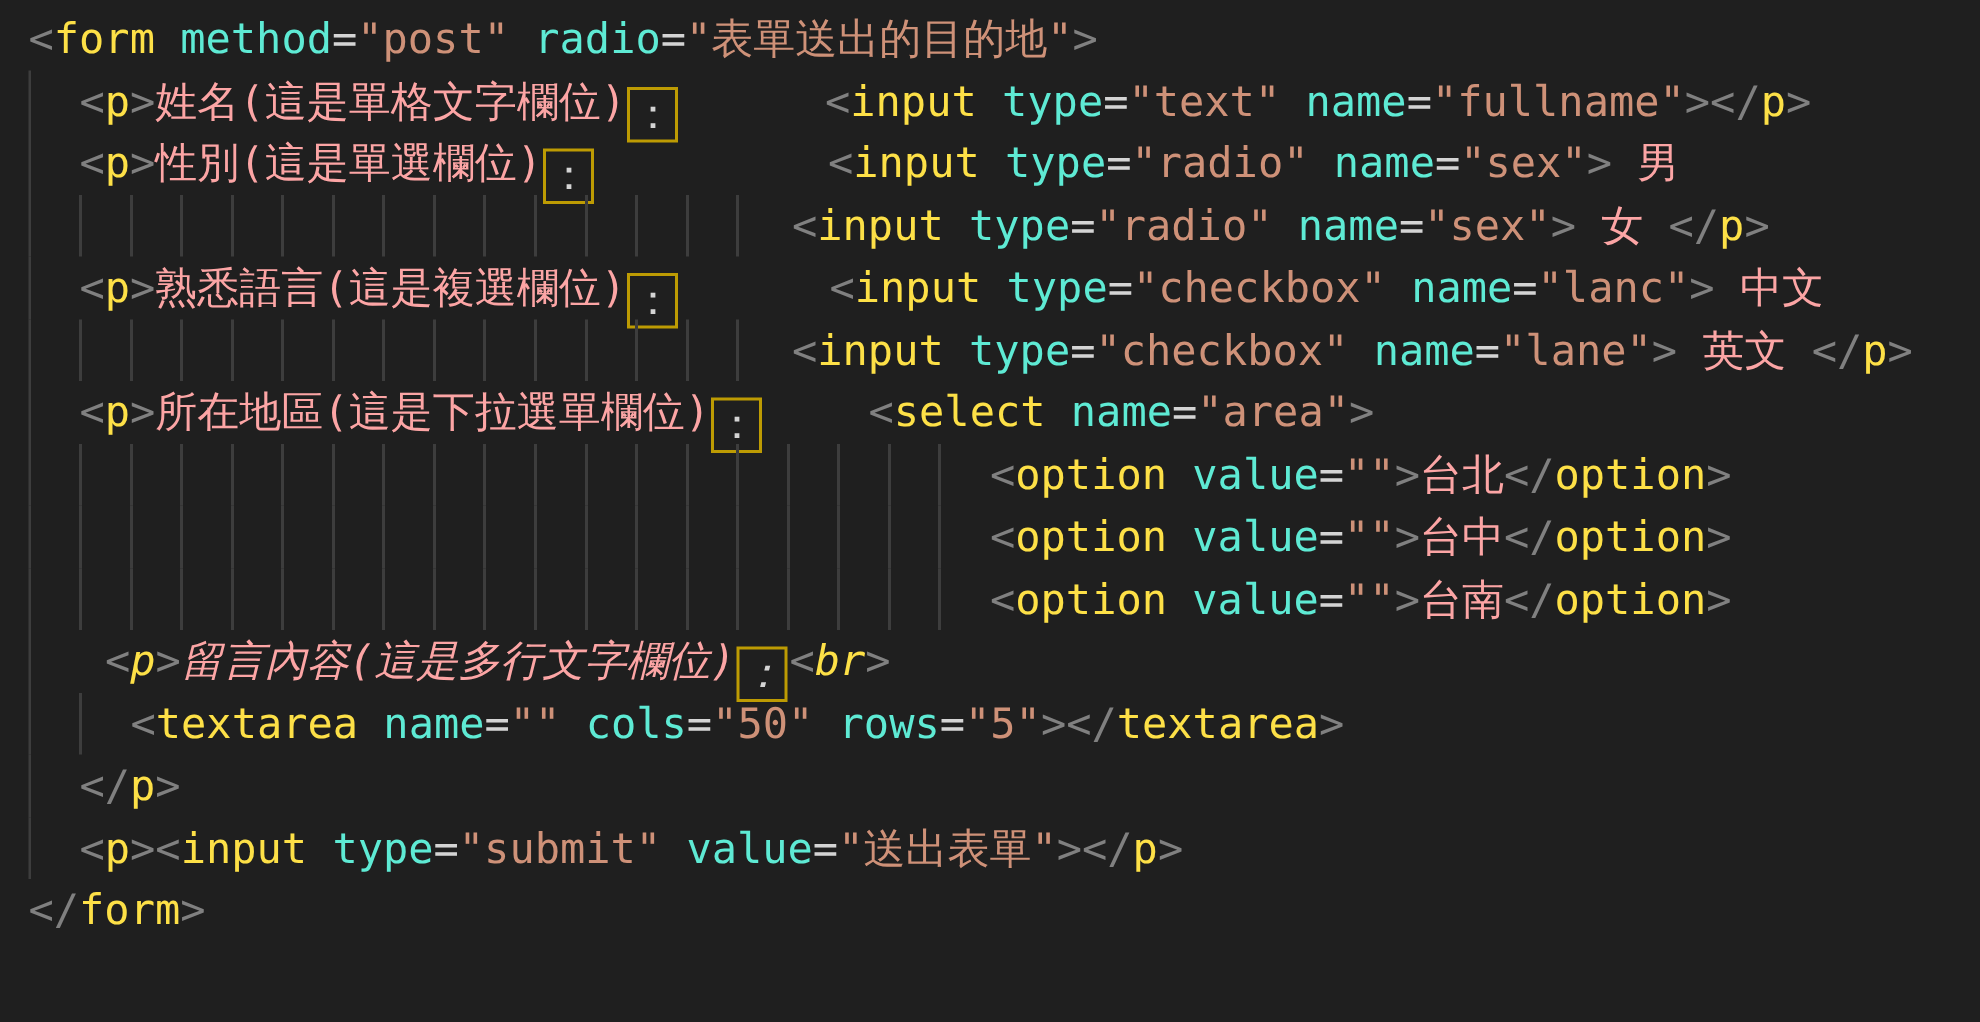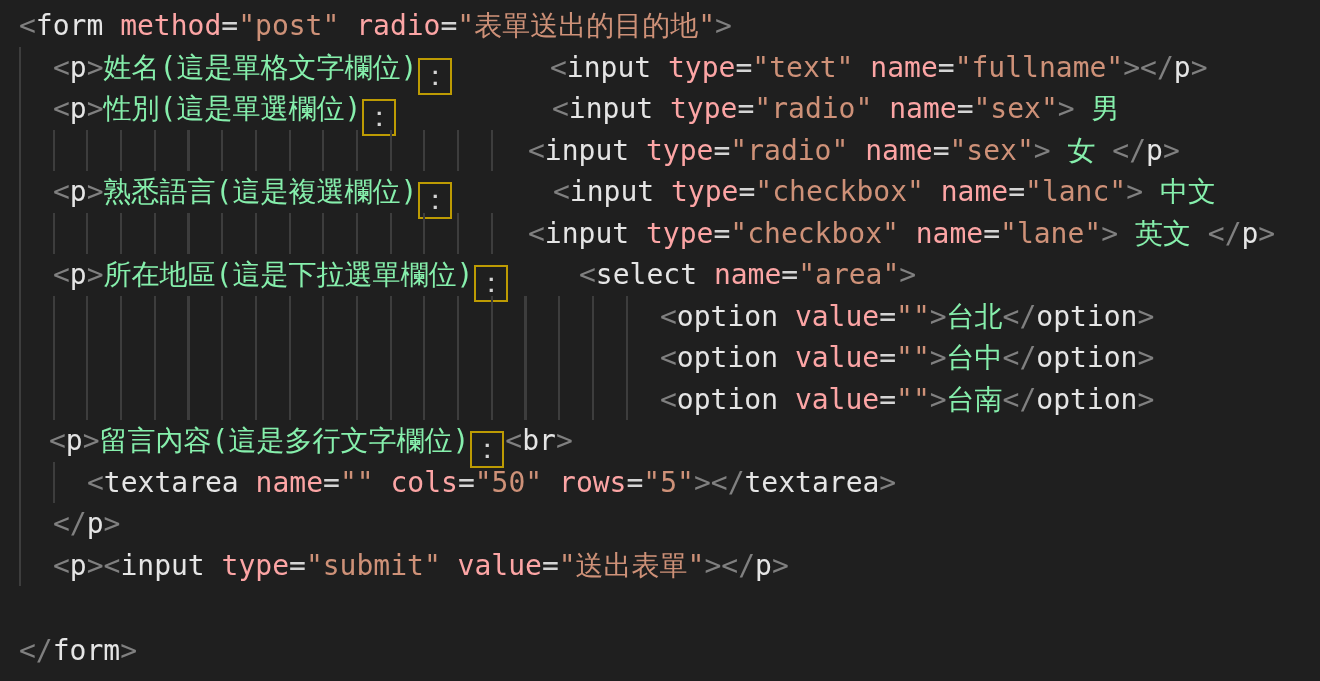--- a/index.html
+++ b/index.html
@@ -28,25 +28,25 @@
     top: 0;
     white-space: pre;
   }
   .guides {
     position: absolute;
     left: 19px; top: 0;
     height: 100%;
     background: repeating-linear-gradient(to right, #3d3d3d 0 2px, transparent 2px 33.7px);
   }
   .pn   { color: #808080; }
-  .tag  { color: #e5e5e5; }
-  .attr { color: #fca5a5; }
+  .tag  { color: #fde047; }
+  .attr { color: #5eead4; }
   .eq   { color: #d4d4d4; }
   .str  { color: #ce9178; }
-  .txt  { color: #86efac; text-align: right; }
+  .txt  { color: #fca5a5; text-align: right; }
   .colon {
     display: inline-block;
     box-sizing: border-box;
     width: 34px; height: 37px;
     line-height: 32px;
     border: 2px solid #bd9b03;
     text-align: center;
     vertical-align: -8px;
     color: #d4d4d4;
     margin: 0 1px;
@@ -60,19 +60,19 @@
       <div class="line"><span class="seg" style="left: 19px;"><span class="pn">&lt;</span><span class="tag">form</span><span class="txt"> </span><span class="attr">method</span><span class="eq">=</span><span class="str">"post"</span><span class="txt"> </span><span class="attr">radio</span><span class="eq">=</span><span class="str">"表單送出的目的地"</span><span class="pn">&gt;</span></span></div>
       <div class="line"><span class="guides" style="width: 2px;"></span><span class="seg" style="left: 53px;"><span class="pn">&lt;</span><span class="tag">p</span><span class="pn">&gt;</span><span class="txt">姓名(這是單格文字欄位)</span><span class="colon">：</span></span><span class="seg" style="left: 550px;"><span class="pn">&lt;</span><span class="tag">input</span><span class="txt"> </span><span class="attr">type</span><span class="eq">=</span><span class="str">"text"</span><span class="txt"> </span><span class="attr">name</span><span class="eq">=</span><span class="str">"fullname"</span><span class="pn">&gt;</span><span class="pn">&lt;/</span><span class="tag">p</span><span class="pn">&gt;</span></span></div>
       <div class="line"><span class="guides" style="width: 2px;"></span><span class="seg" style="left: 53px;"><span class="pn">&lt;</span><span class="tag">p</span><span class="pn">&gt;</span><span class="txt">性別(這是單選欄位)</span><span class="colon">：</span></span><span class="seg" style="left: 552px;"><span class="pn">&lt;</span><span class="tag">input</span><span class="txt"> </span><span class="attr">type</span><span class="eq">=</span><span class="str">"radio"</span><span class="txt"> </span><span class="attr">name</span><span class="eq">=</span><span class="str">"sex"</span><span class="pn">&gt;</span><span class="txt"> 男</span></span></div>
       <div class="line"><span class="guides" style="width: 495px;"></span><span class="seg" style="left: 528px;"><span class="pn">&lt;</span><span class="tag">input</span><span class="txt"> </span><span class="attr">type</span><span class="eq">=</span><span class="str">"radio"</span><span class="txt"> </span><span class="attr">name</span><span class="eq">=</span><span class="str">"sex"</span><span class="pn">&gt;</span><span class="txt"> 女 </span><span class="pn">&lt;/</span><span class="tag">p</span><span class="pn">&gt;</span></span></div>
       <div class="line"><span class="guides" style="width: 2px;"></span><span class="seg" style="left: 53px;"><span class="pn">&lt;</span><span class="tag">p</span><span class="pn">&gt;</span><span class="txt">熟悉語言(這是複選欄位)</span><span class="colon">：</span></span><span class="seg" style="left: 553px;"><span class="pn">&lt;</span><span class="tag">input</span><span class="txt"> </span><span class="attr">type</span><span class="eq">=</span><span class="str">"checkbox"</span><span class="txt"> </span><span class="attr">name</span><span class="eq">=</span><span class="str">"lanc"</span><span class="pn">&gt;</span><span class="txt"> 中文</span></span></div>
       <div class="line"><span class="guides" style="width: 495px;"></span><span class="seg" style="left: 528px;"><span class="pn">&lt;</span><span class="tag">input</span><span class="txt"> </span><span class="attr">type</span><span class="eq">=</span><span class="str">"checkbox"</span><span class="txt"> </span><span class="attr">name</span><span class="eq">=</span><span class="str">"lane"</span><span class="pn">&gt;</span><span class="txt"> 英文 </span><span class="pn">&lt;/</span><span class="tag">p</span><span class="pn">&gt;</span></span></div>
       <div class="line"><span class="guides" style="width: 2px;"></span><span class="seg" style="left: 53px;"><span class="pn">&lt;</span><span class="tag">p</span><span class="pn">&gt;</span><span class="txt">所在地區(這是下拉選單欄位)</span><span class="colon">：</span></span><span class="seg" style="left: 579px;"><span class="pn">&lt;</span><span class="tag">select</span><span class="txt"> </span><span class="attr">name</span><span class="eq">=</span><span class="str">"area"</span><span class="pn">&gt;</span></span></div>
       <div class="line"><span class="guides" style="width: 630px;"></span><span class="seg" style="left: 660px;"><span class="pn">&lt;</span><span class="tag">option</span><span class="txt"> </span><span class="attr">value</span><span class="eq">=</span><span class="str">""</span><span class="pn">&gt;</span><span class="txt">台北</span><span class="pn">&lt;/</span><span class="tag">option</span><span class="pn">&gt;</span></span></div>
       <div class="line"><span class="guides" style="width: 630px;"></span><span class="seg" style="left: 660px;"><span class="pn">&lt;</span><span class="tag">option</span><span class="txt"> </span><span class="attr">value</span><span class="eq">=</span><span class="str">""</span><span class="pn">&gt;</span><span class="txt">台中</span><span class="pn">&lt;/</span><span class="tag">option</span><span class="pn">&gt;</span></span></div>
       <div class="line"><span class="guides" style="width: 630px;"></span><span class="seg" style="left: 660px;"><span class="pn">&lt;</span><span class="tag">option</span><span class="txt"> </span><span class="attr">value</span><span class="eq">=</span><span class="str">""</span><span class="pn">&gt;</span><span class="txt">台南</span><span class="pn">&lt;/</span><span class="tag">option</span><span class="pn">&gt;</span></span></div>
-      <div class="line"><span class="guides" style="width: 2px;"></span><span class="seg" style="left: 49px;"><span class="pn">&lt;</span><span class="tag">p</span><span class="pn">&gt;</span><span class="txt">留言內容(這是多行文字欄位)</span><span class="colon">：</span><span class="pn">&lt;</span><span class="tag">br</span><span class="pn">&gt;</span></span></div>
+      <div class="line"><span class="guides" style="width: 2px;"></span><span class="seg" style="left: 70px; font-style: italic;"><span class="pn">&lt;</span><span class="tag">p</span><span class="pn">&gt;</span><span class="txt">留言內容(這是多行文字欄位)</span><span class="colon">：</span><span class="pn">&lt;</span><span class="tag">br</span><span class="pn">&gt;</span></span></div>
       <div class="line"><span class="guides" style="width: 40px;"></span><span class="seg" style="left: 87px;"><span class="pn">&lt;</span><span class="tag">textarea</span><span class="txt"> </span><span class="attr">name</span><span class="eq">=</span><span class="str">""</span><span class="txt"> </span><span class="attr">cols</span><span class="eq">=</span><span class="str">"50"</span><span class="txt"> </span><span class="attr">rows</span><span class="eq">=</span><span class="str">"5"</span><span class="pn">&gt;</span><span class="pn">&lt;/</span><span class="tag">textarea</span><span class="pn">&gt;</span></span></div>
       <div class="line"><span class="guides" style="width: 2px;"></span><span class="seg" style="left: 53px;"><span class="pn">&lt;/</span><span class="tag">p</span><span class="pn">&gt;</span></span></div>
       <div class="line"><span class="guides" style="width: 2px;"></span><span class="seg" style="left: 53px;"><span class="pn">&lt;</span><span class="tag">p</span><span class="pn">&gt;</span><span class="pn">&lt;</span><span class="tag">input</span><span class="txt"> </span><span class="attr">type</span><span class="eq">=</span><span class="str">"submit"</span><span class="txt"> </span><span class="attr">value</span><span class="eq">=</span><span class="str">"送出表單"</span><span class="pn">&gt;</span><span class="pn">&lt;/</span><span class="tag">p</span><span class="pn">&gt;</span></span></div>
-      <div class="line"><span class="seg" style="left: 19px; margin-top: 44px;"><span class="pn">&lt;/</span><span class="tag">form</span><span class="pn">&gt;</span></span></div>
+      <div class="line"><span class="seg" style="left: 19px;"><span class="pn">&lt;/</span><span class="tag">form</span><span class="pn">&gt;</span></span></div>
     </div>
 </div>
 
 </body></html>

